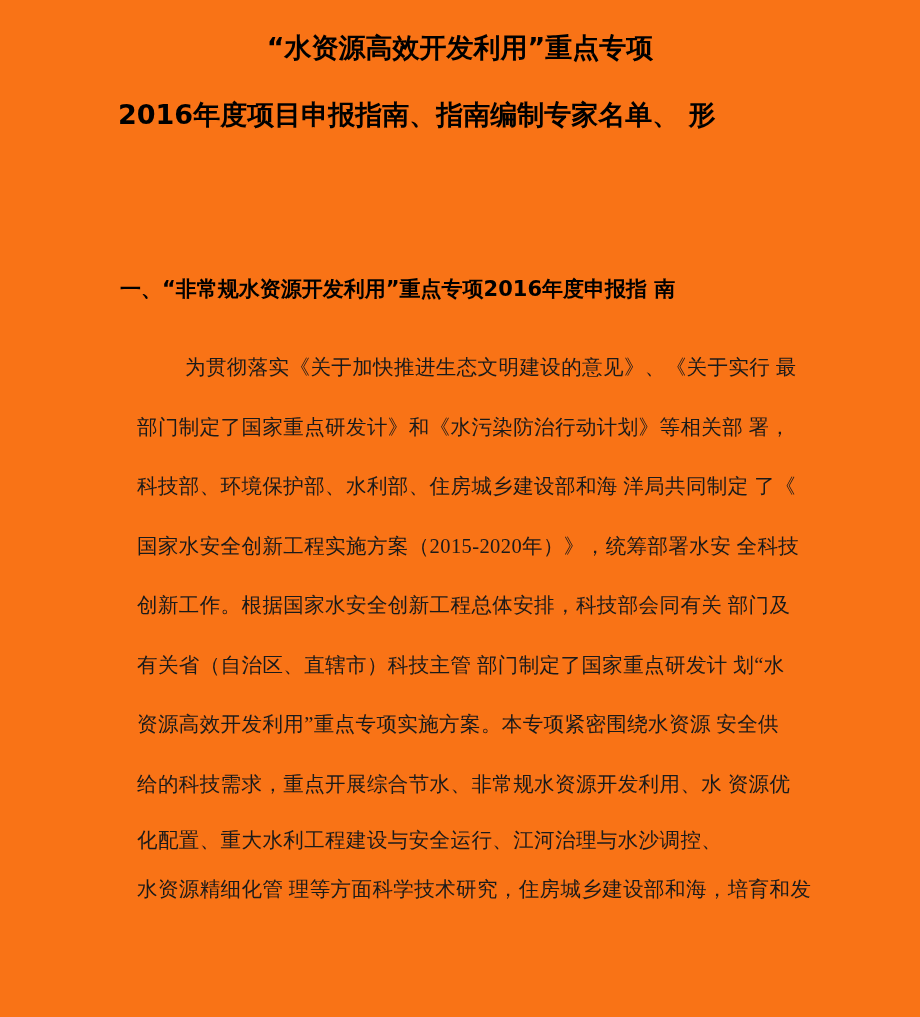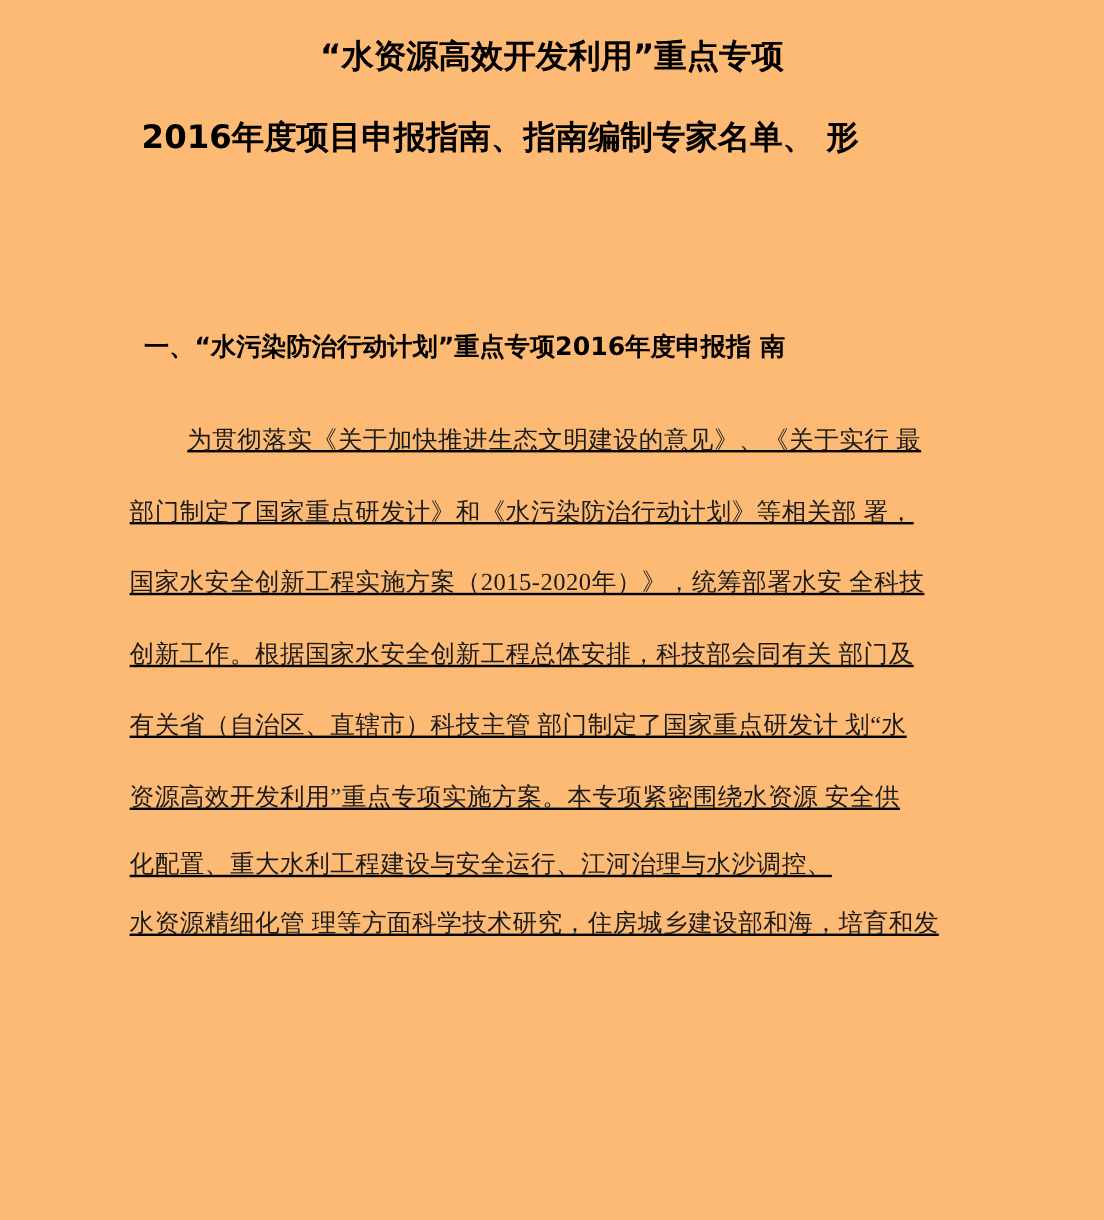--- a/index.html
+++ b/index.html
@@ -11,21 +11,21 @@
   body {
     font-family: "Liberation Serif", "DejaVu Serif", serif;
     color: #000000;
     -webkit-font-smoothing: antialiased;
   }
   .page {
     position: relative;
     width: 920px;
     height: 1017px;
     margin: 0 auto;
-    background: #fdba74;
+    background: #f97316;
     overflow: hidden;
     box-sizing: border-box;
   }
 
   
   .doc-title {
     position: absolute;
     left: 0;
     top: 0;
     width: 920px;
@@ -59,24 +59,23 @@
     font-weight: bold;
     font-size: 21px;
     line-height: 30px;
     color: #000000;
     white-space: pre;
   }
 
   
   .body-block {
     position: absolute;
-    left: 108px;
+    left: 137px;
     top: 338px;
     width: 700px;
-    text-decoration: underline;
   }
   .body-line {
     font-family: "Liberation Serif", "DejaVu Serif", serif;
     font-size: 20.5px;
     line-height: 59.5px;
     color: #1a1a1a;
     white-space: pre;
     letter-spacing: 0.4px;
   }
   .body-line.indent {
@@ -93,26 +92,28 @@
 </head>
 <body>
 
 <div class="page">
 
   <div class="doc-title">
     <div class="title-line line-1">“水资源高效开发利用”重点专项</div>
     <div class="title-line line-2">2016年度项目申报指南、指南编制专家名单、 形</div>
   </div>
 
-  <div class="section-heading">一、“水污染防治行动计划”重点专项2016年度申报指 南</div>
+  <div class="section-heading">一、“非常规水资源开发利用”重点专项2016年度申报指 南</div>
 
   <div class="body-block">
     <div class="body-line indent">为贯彻落实《关于加快推进生态文明建设的意见》、《关于实行 最</div>
     <div class="body-line">部门制定了国家重点研发计》和《水污染防治行动计划》等相关部 署，</div>
+    <div class="body-line">科技部、环境保护部、水利部、住房城乡建设部和海 洋局共同制定 了《</div>
     <div class="body-line">国家水安全创新工程实施方案（2015-2020年）》，统筹部署水安 全科技</div>
     <div class="body-line">创新工作。根据国家水安全创新工程总体安排，科技部会同有关 部门及</div>
     <div class="body-line">有关省（自治区、直辖市）科技主管 部门制定了国家重点研发计 划“水</div>
     <div class="body-line">资源高效开发利用”重点专项实施方案。本专项紧密围绕水资源 安全供</div>
+    <div class="body-line">给的科技需求，重点开展综合节水、非常规水资源开发利用、水 资源优</div>
     <div class="body-line tight-first">化配置、重大水利工程建设与安全运行、江河治理与水沙调控、</div>
     <div class="body-line tight">水资源精细化管 理等方面科学技术研究，住房城乡建设部和海，培育和发</div>
   </div>
 
 </div>
 
 </body></html>

